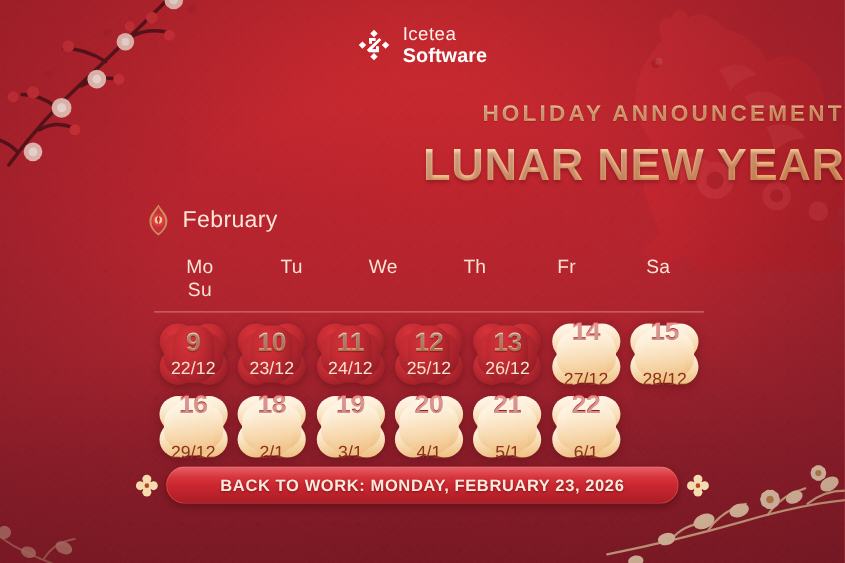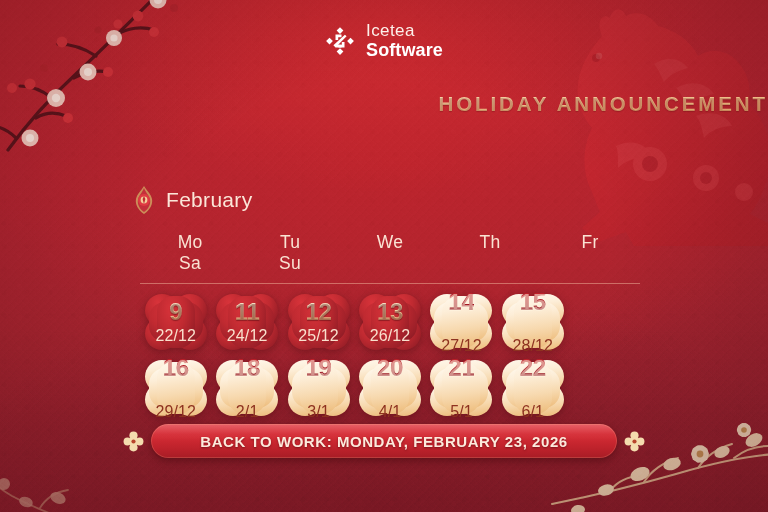--- a/index.html
+++ b/index.html
@@ -84,21 +84,21 @@
     display:flex; align-items:center; gap:11px;
   }
   #lantern-icon { width:22px; height:30px; flex:0 0 auto; }
   #month-label {
     font-size:21px; font-weight:400; color:#fbe6d8; letter-spacing:.3px;
   }
 
   
   #calendar { position:absolute; left:140px; top:232px; width:500px; }
   #weekday-row {
-    display:grid; grid-template-columns:repeat(5,1fr);
+    display:grid; grid-template-columns:repeat(6,1fr);
     padding-bottom:9px;
     border-bottom:1.4px solid rgba(255,214,180,.42);
   }
   .weekday {
     text-align:center; font-size:17.5px; font-weight:400;
     color:#fae3d3; letter-spacing:.2px;
   }
   .week-row {
     display:grid; grid-template-columns:repeat(7,1fr);
     margin-top:10px;
@@ -337,20 +337,21 @@
         </g>
       </svg>
       <div id="logo-text">
         <span id="logo-icetea">Icetea</span>
         <span id="logo-software">Software</span>
       </div>
     </div>
 
     <div id="headings">
       <div id="kicker">HOLIDAY ANNOUNCEMENT</div>
+      <div id="title">LUNAR NEW YEAR</div>
     </div>
 
     <div id="month-row">
       <svg id="lantern-icon" viewBox="0 0 22 30">
         <path d="M11 1 C14 6 18 9 19 14 C20 19 17 25 11 29 C5 25 2 19 3 14 C4 9 8 6 11 1 Z" fill="#d0a060" opacity=".85"></path>
         <path d="M11 3 C13 8 16 10 17 14.5 C18 19 15.5 24 11 27 C6.5 24 4 19 5 14.5 C6 10 9 8 11 3 Z" fill="#c4303a"></path>
         <circle cx="11" cy="15" r="6" fill="#e03a42"></circle>
         <circle cx="11" cy="15" r="3.4" fill="#f3cf9a"></circle>
         <path d="M11 11 L12.4 14 L11 19 L9.6 14 Z" fill="#c02a32"></path>
       </svg>
@@ -382,20 +383,32 @@
               </div>
             </div>
             <div class="cell">
               <div class="badge work">
                 <div class="lobe tl"></div>
                 <div class="lobe tr"></div>
                 <div class="lobe bl"></div>
                 <div class="lobe br"></div>
                 <div class="lobe cx"></div>
                 <div class="lobe cy"></div>
+                <div class="day">10</div>
+                <div class="lunar">23/12</div>
+              </div>
+            </div>
+            <div class="cell">
+              <div class="badge work">
+                <div class="lobe tl"></div>
+                <div class="lobe tr"></div>
+                <div class="lobe bl"></div>
+                <div class="lobe br"></div>
+                <div class="lobe cx"></div>
+                <div class="lobe cy"></div>
                 <div class="day">11</div>
                 <div class="lunar">24/12</div>
               </div>
             </div>
             <div class="cell">
               <div class="badge work">
                 <div class="lobe tl"></div>
                 <div class="lobe tr"></div>
                 <div class="lobe bl"></div>
                 <div class="lobe br"></div>

